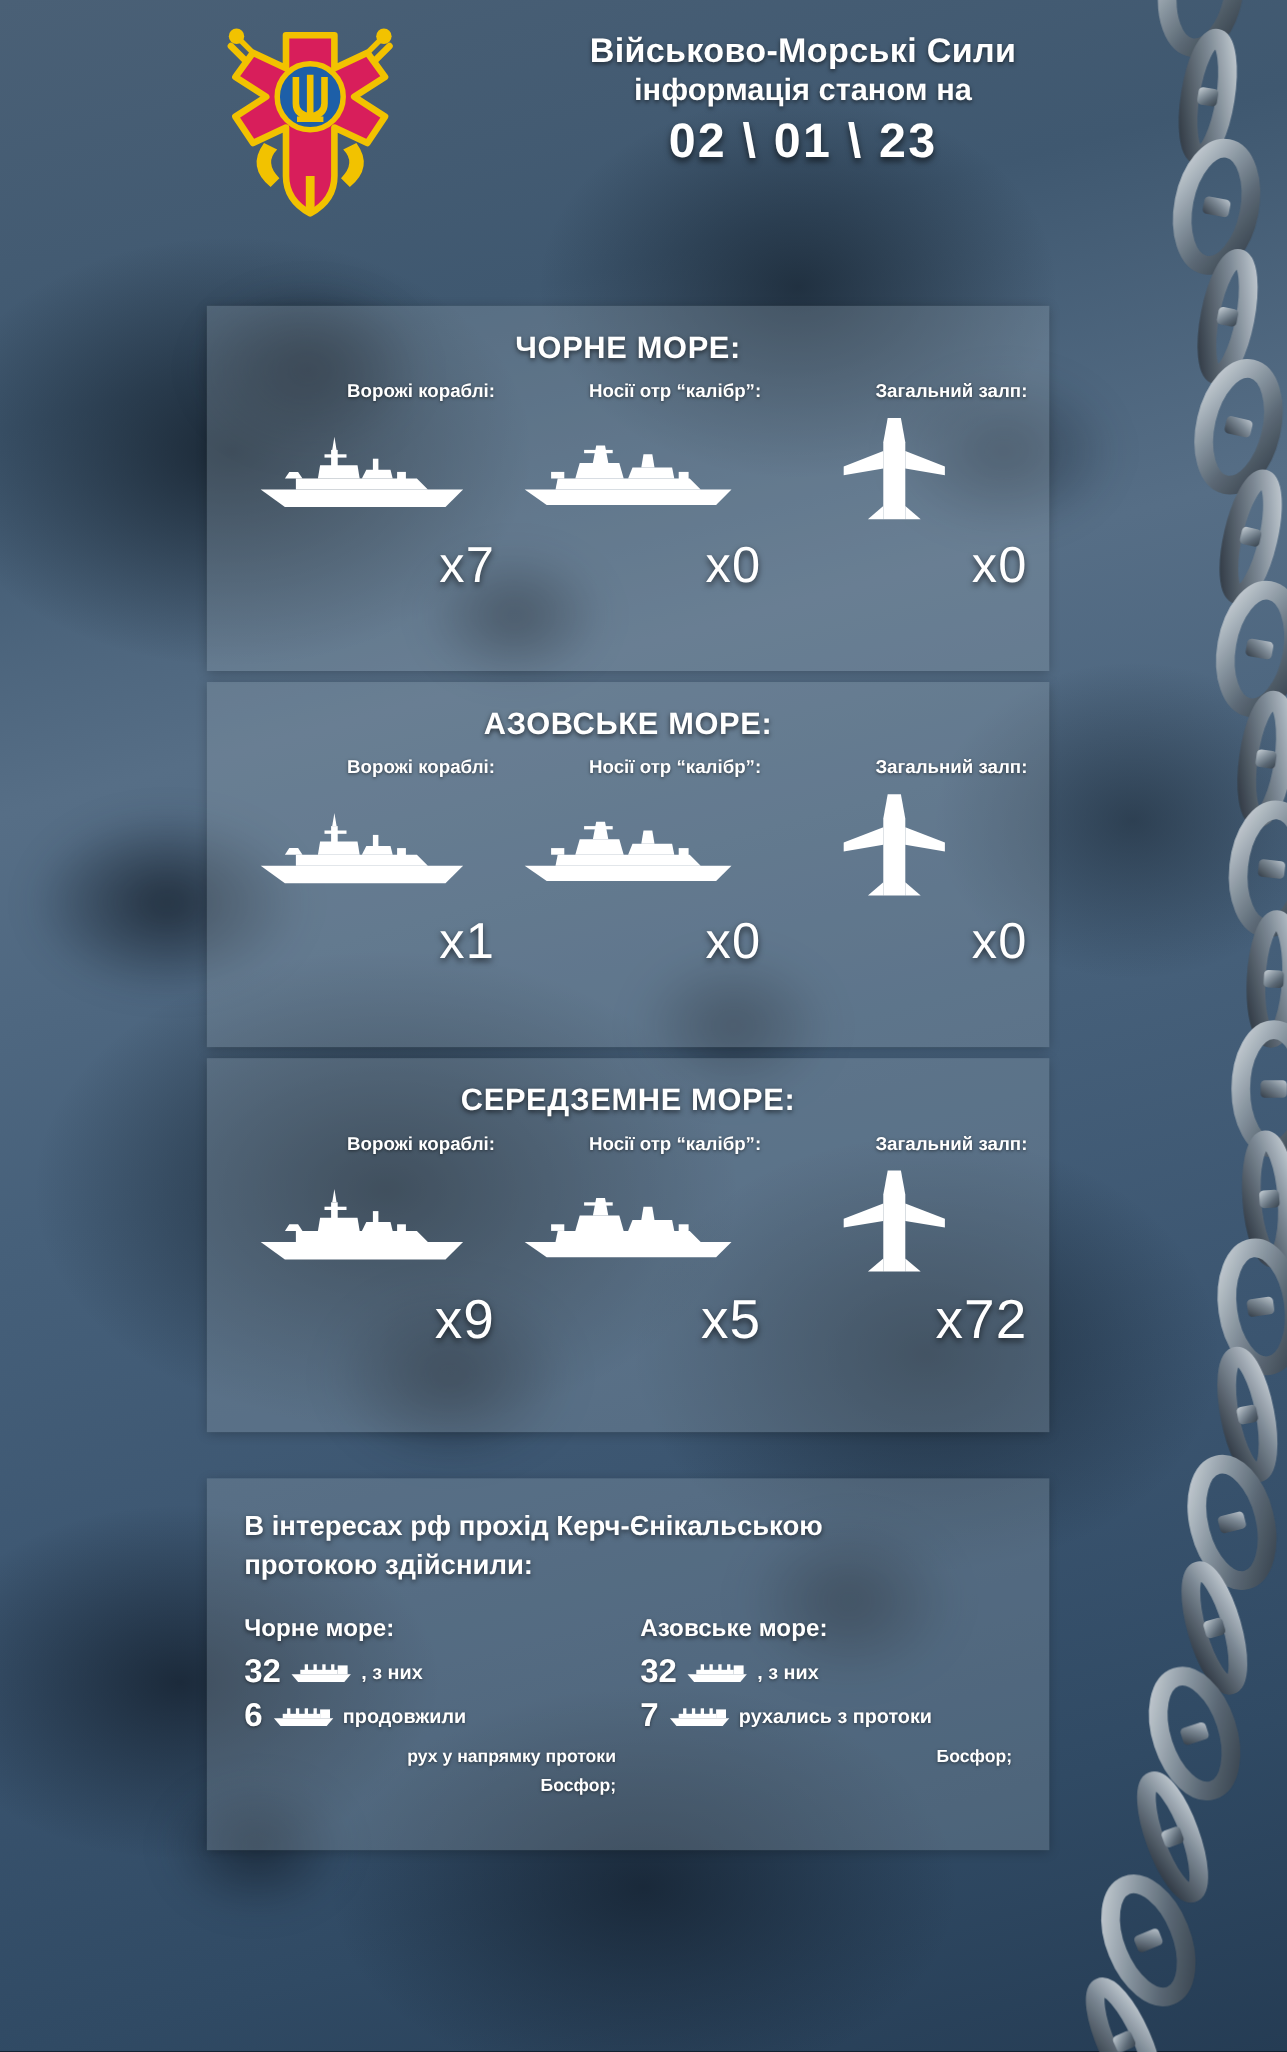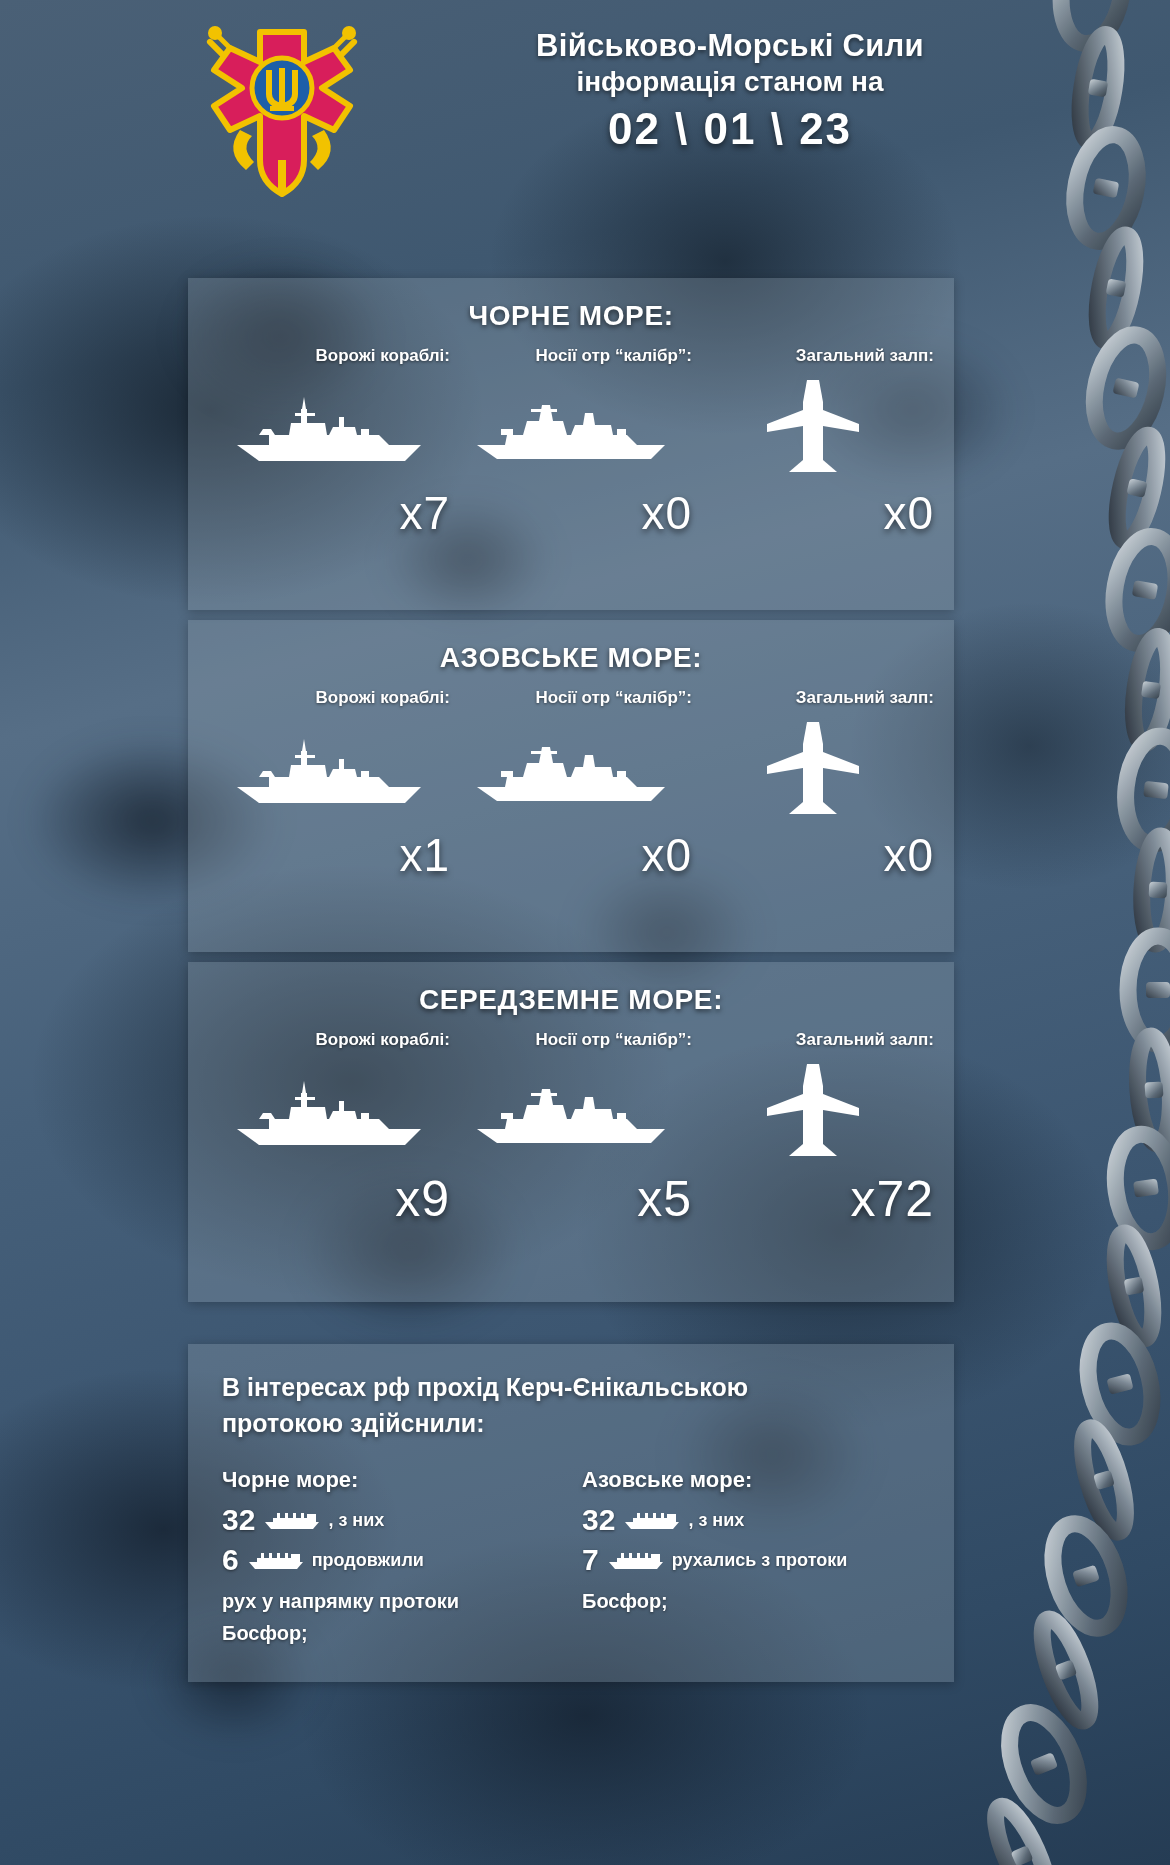--- a/index.html
+++ b/index.html
@@ -181,24 +181,25 @@
     flex-wrap: wrap;
   }
   .kerch-num {
     font-size: 30px;
     font-weight: bold;
     margin-right: 8px;
     line-height: 1;
   }
   .kerch-ship { margin-right: 7px; display: inline-flex; }
   .kerch-tail {
-    font-size: 20px;
+    font-size: 16px;
     font-weight: bold;
     line-height: 1.6;
     text-shadow: 0 1px 3px rgba(0,0,0,0.5);
+    text-align: right;
   }
 
   svg { display: block; }
   .wh { fill: #ffffff; }
 </style>
 </head>
 <body>
 
 <div class="bg"></div>
 <div class="bg-blotches"></div>

